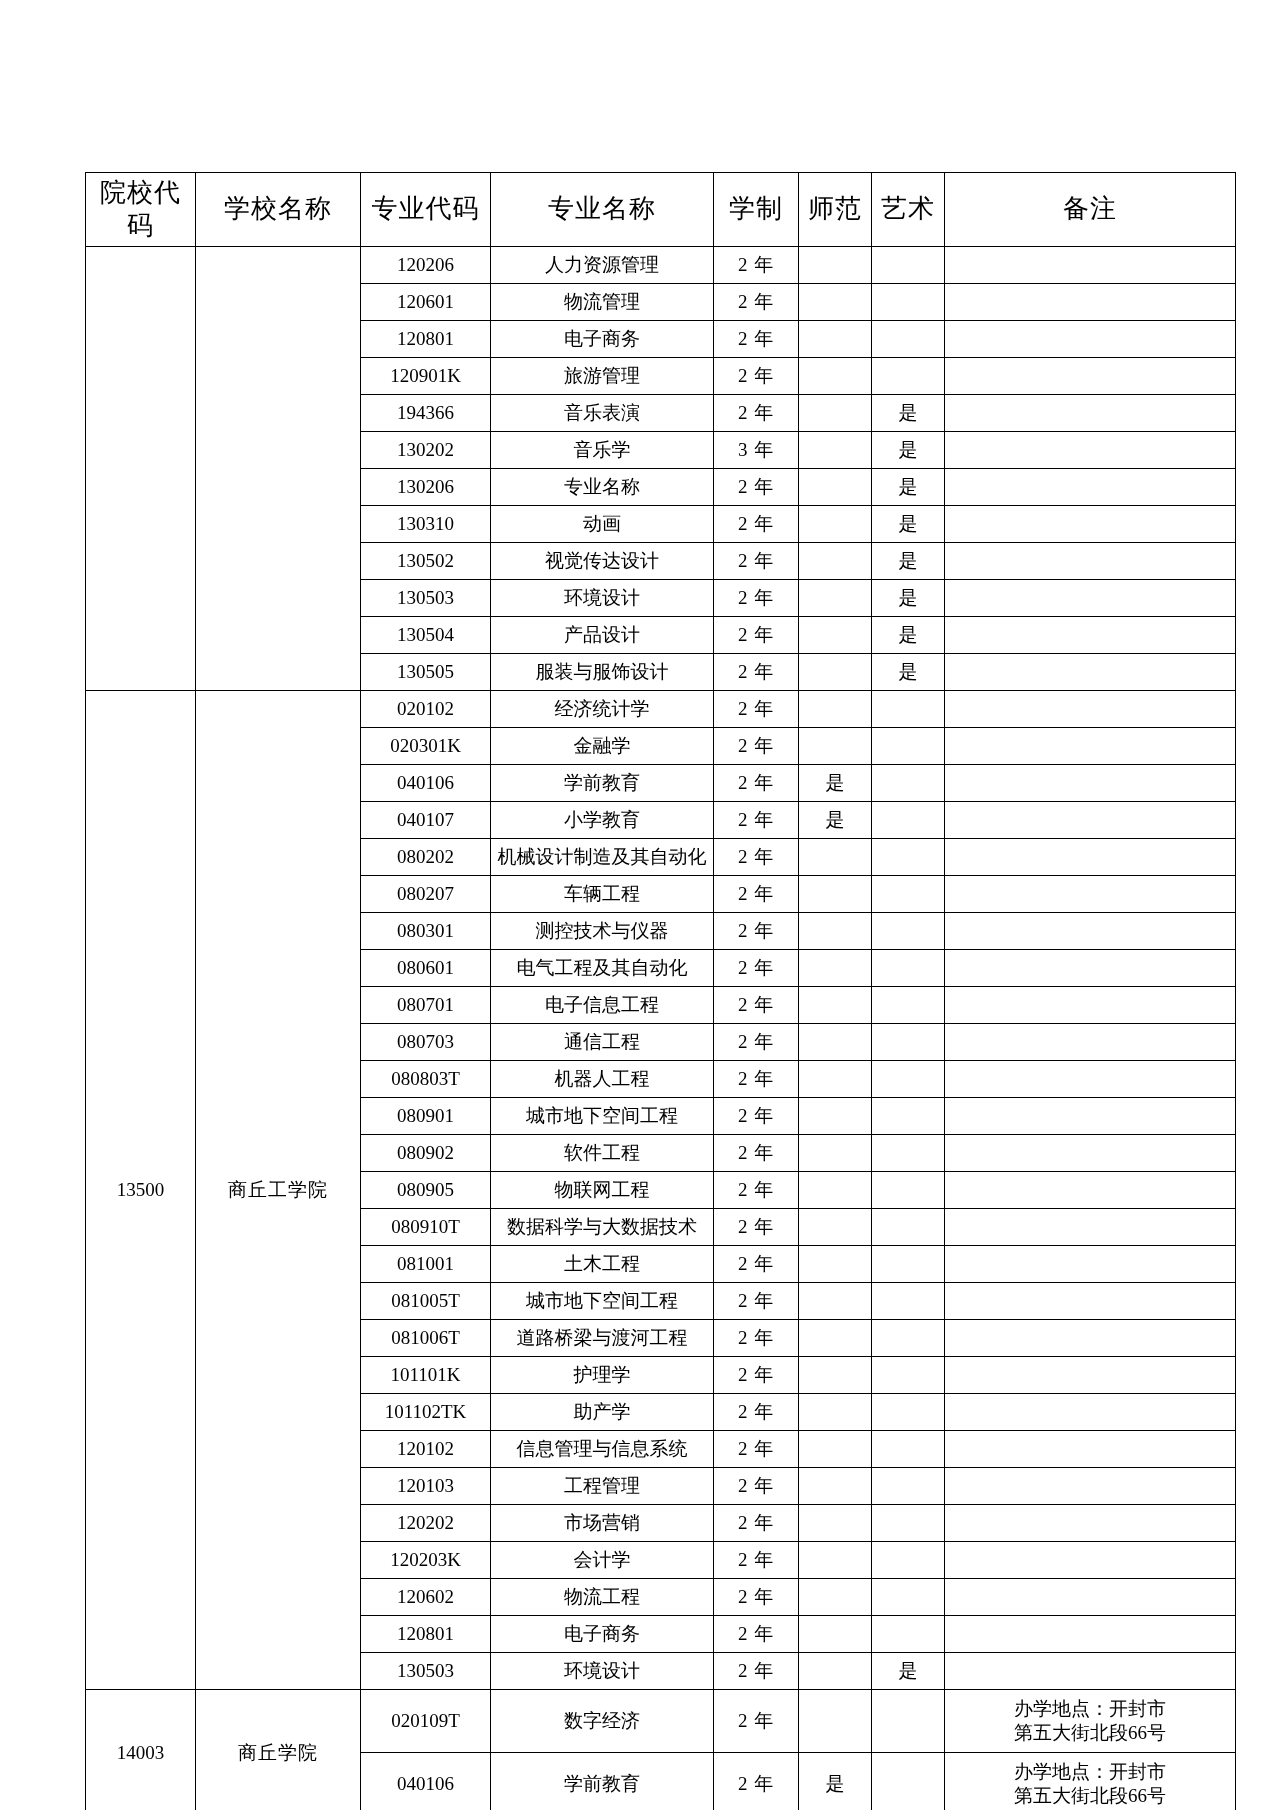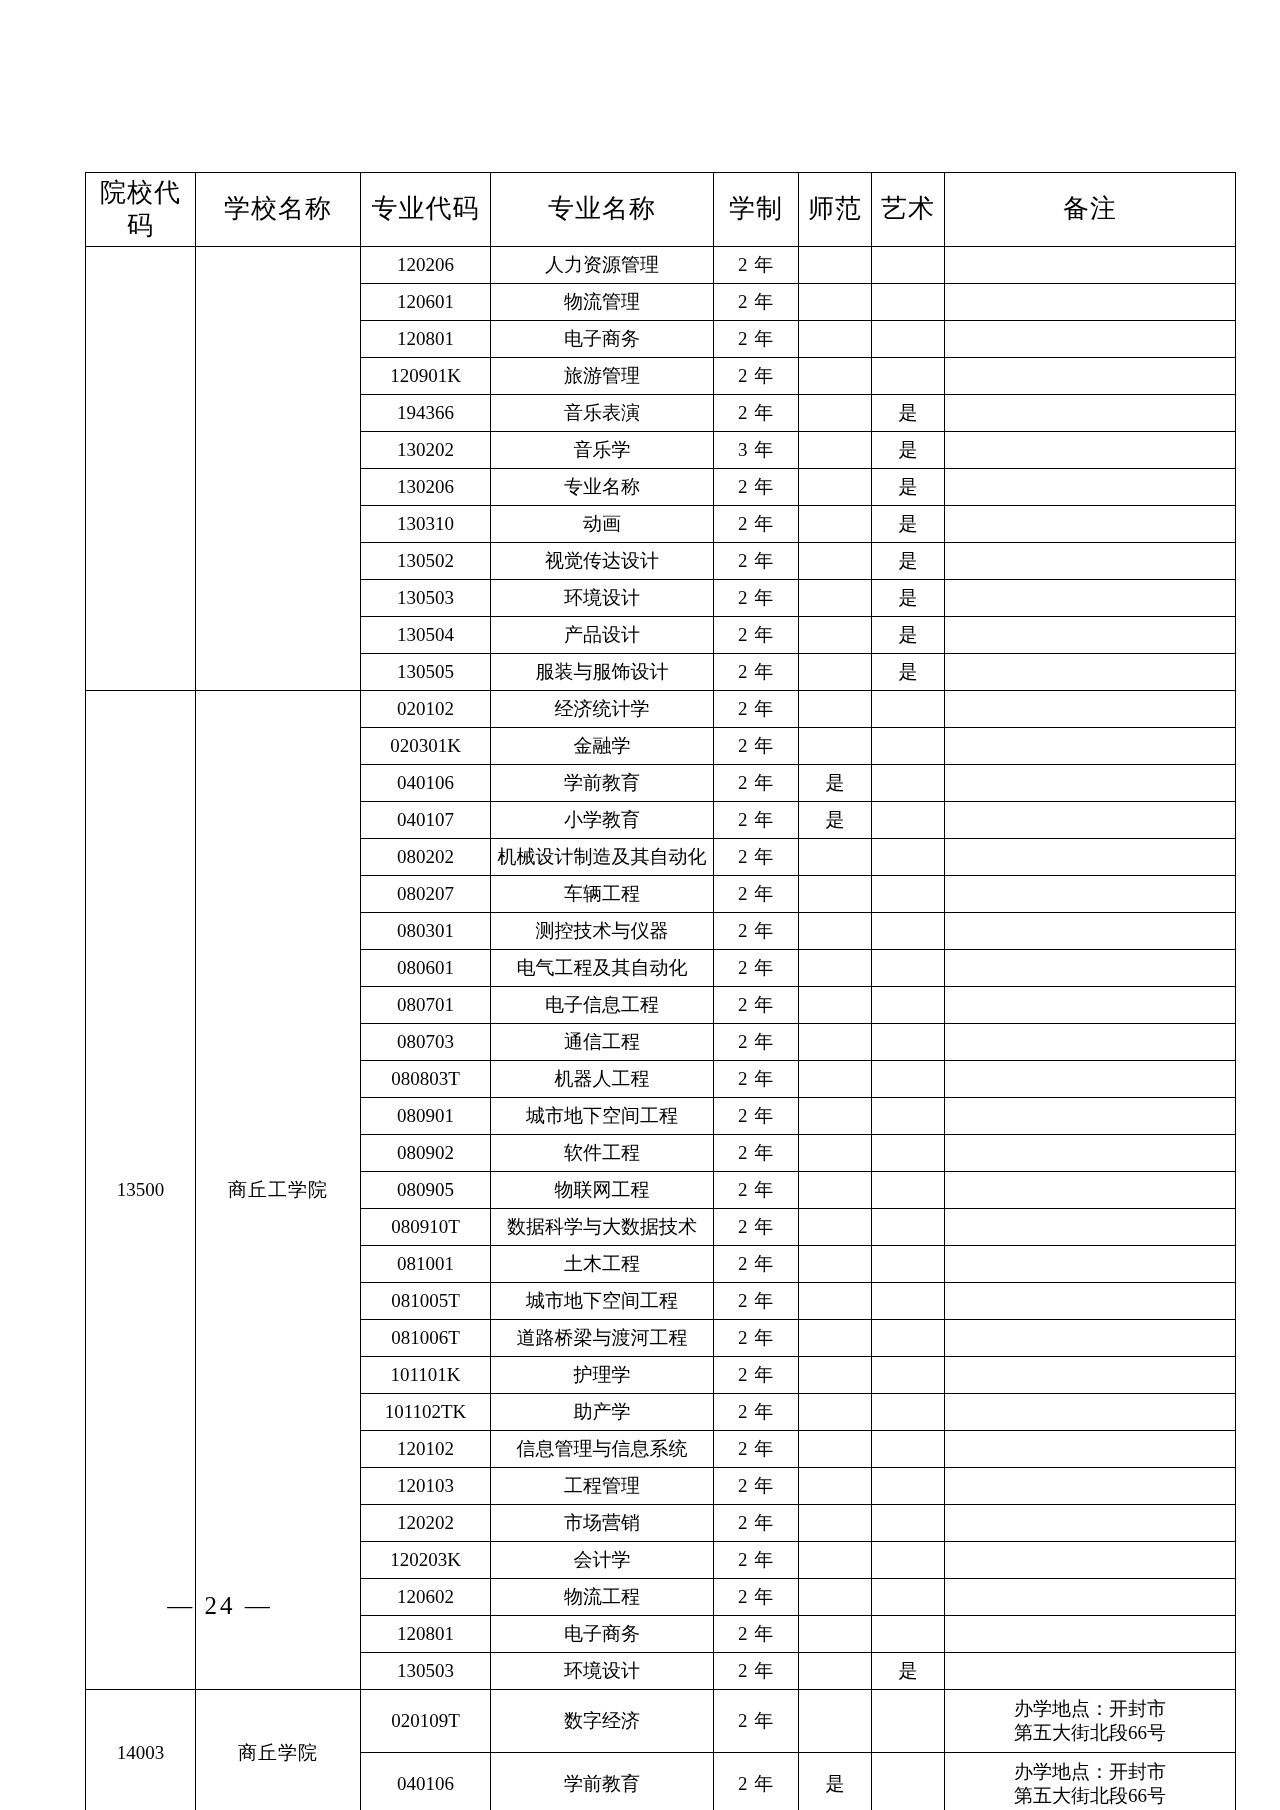--- a/index.html
+++ b/index.html
@@ -448,17 +448,14 @@
             <td class="col-art"></td>
             <td class="col-remark remark-cell">
               <span class="rline">办学地点：开封市</span>
               <span class="rline">第五大街北段66号</span>
             </td>
           </tr>
         </tbody>
     </table>
   </div>
 
-  <div class="page-footer">
-    <span class="page-number">— 24 —</span>
-  </div>
 
 </div>
 
 </body></html>

